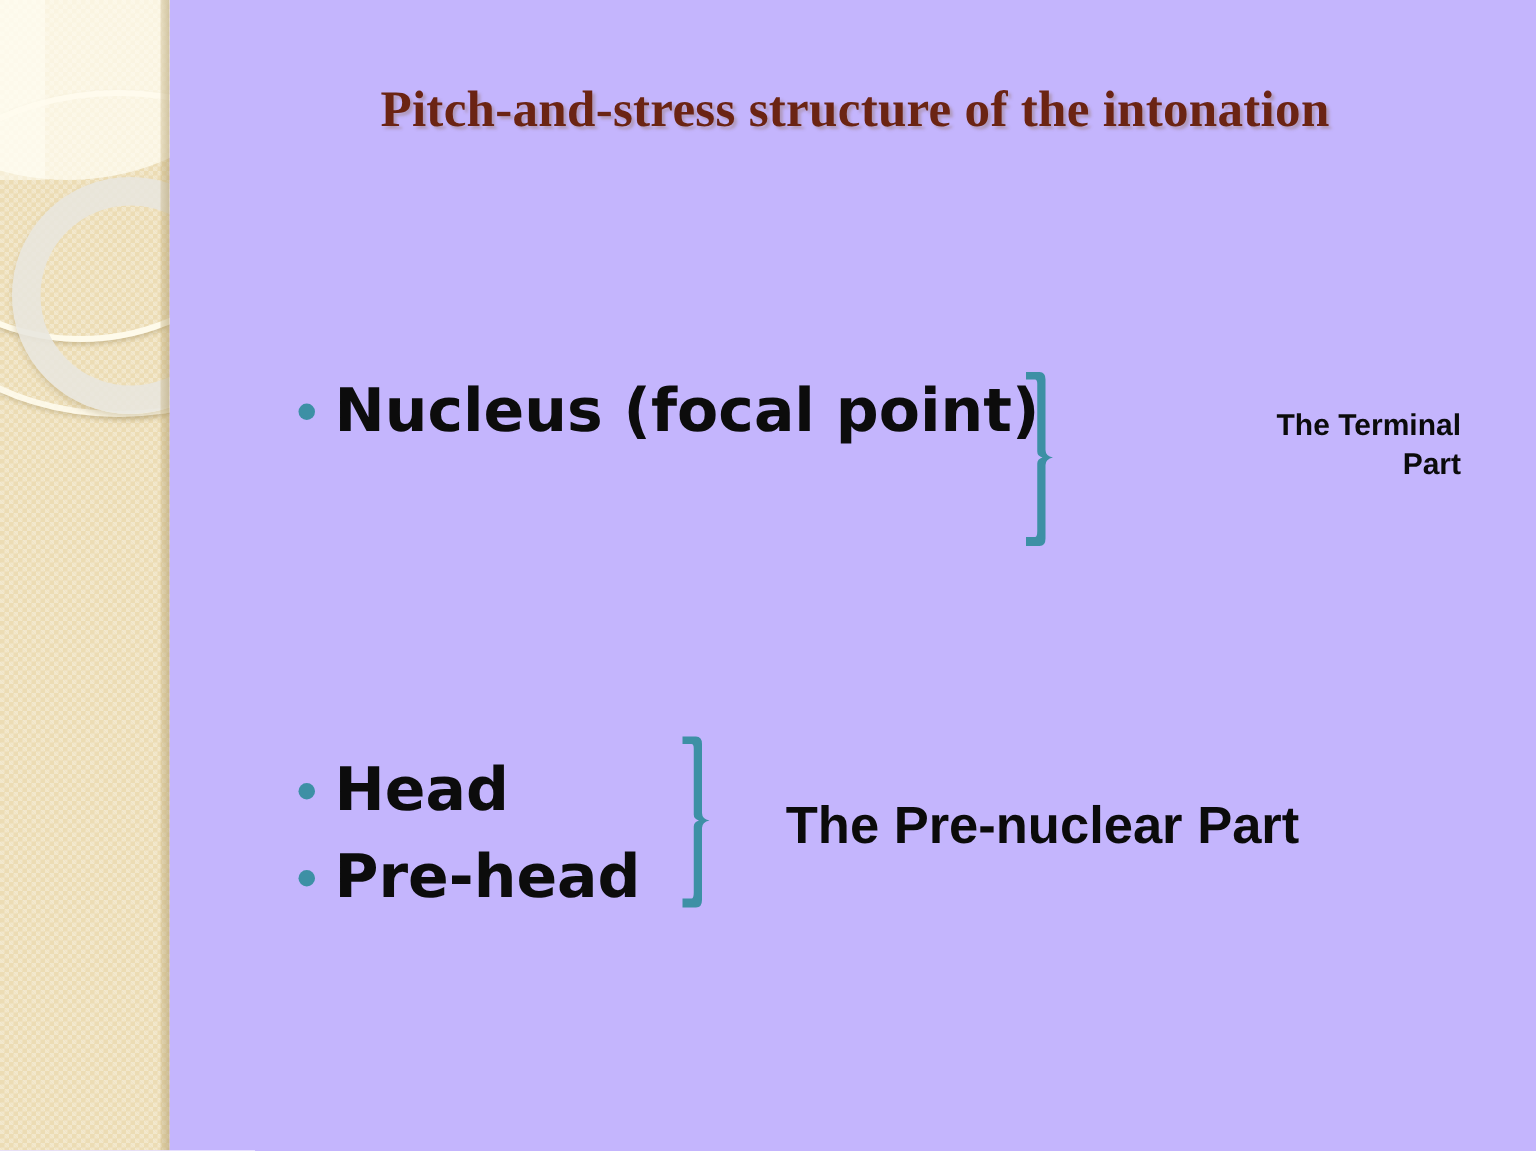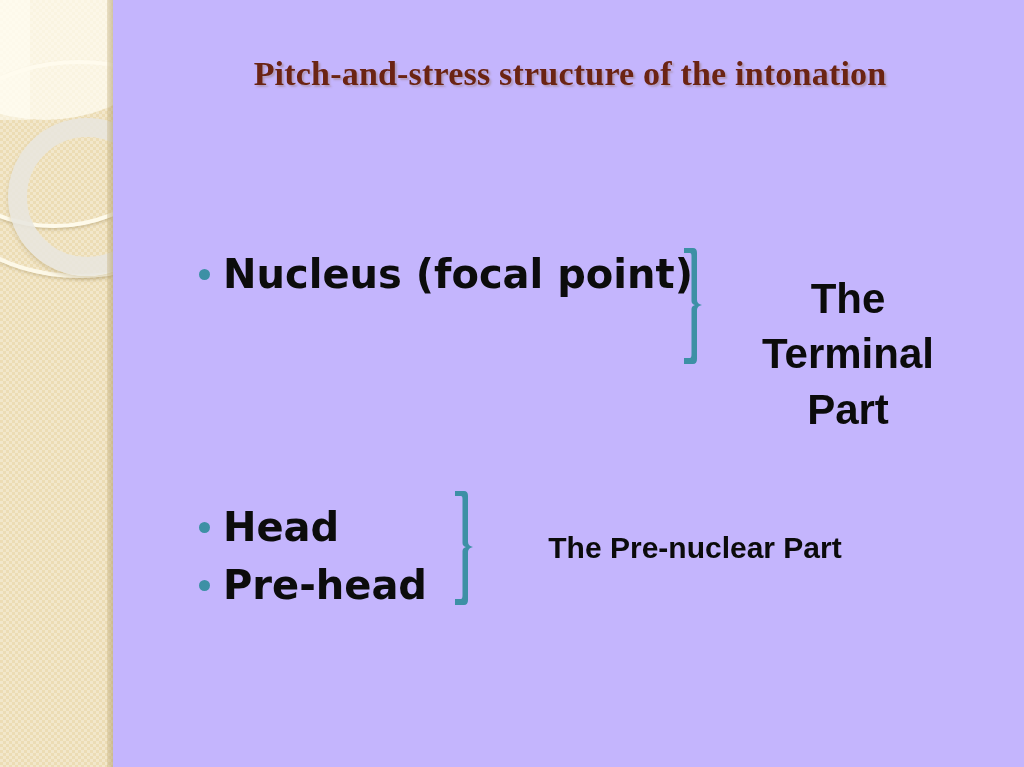--- a/index.html
+++ b/index.html
@@ -148,29 +148,29 @@
     position: absolute;
     font-family: "Liberation Sans", sans-serif;
     font-weight: bold;
     color: #0b0b0b;
     line-height: 1.32;
   }
   #label-terminal {
     left: 722px;
     top: 271px;
     width: 252px;
-    text-align: center;
-    font-size: 42px;
+    text-align: right;
+    font-size: 20px;
   }
   #label-prenuclear {
     left: 522px;
     top: 528px;
     width: 346px;
     text-align: center;
-    font-size: 30px;
+    font-size: 35px;
   }
 </style>
 </head>
 <body>
 
 <div id="slide">
 
   <div id="sidebar">
     <div class="light-block"></div>
     <div class="light-wedge"></div>

